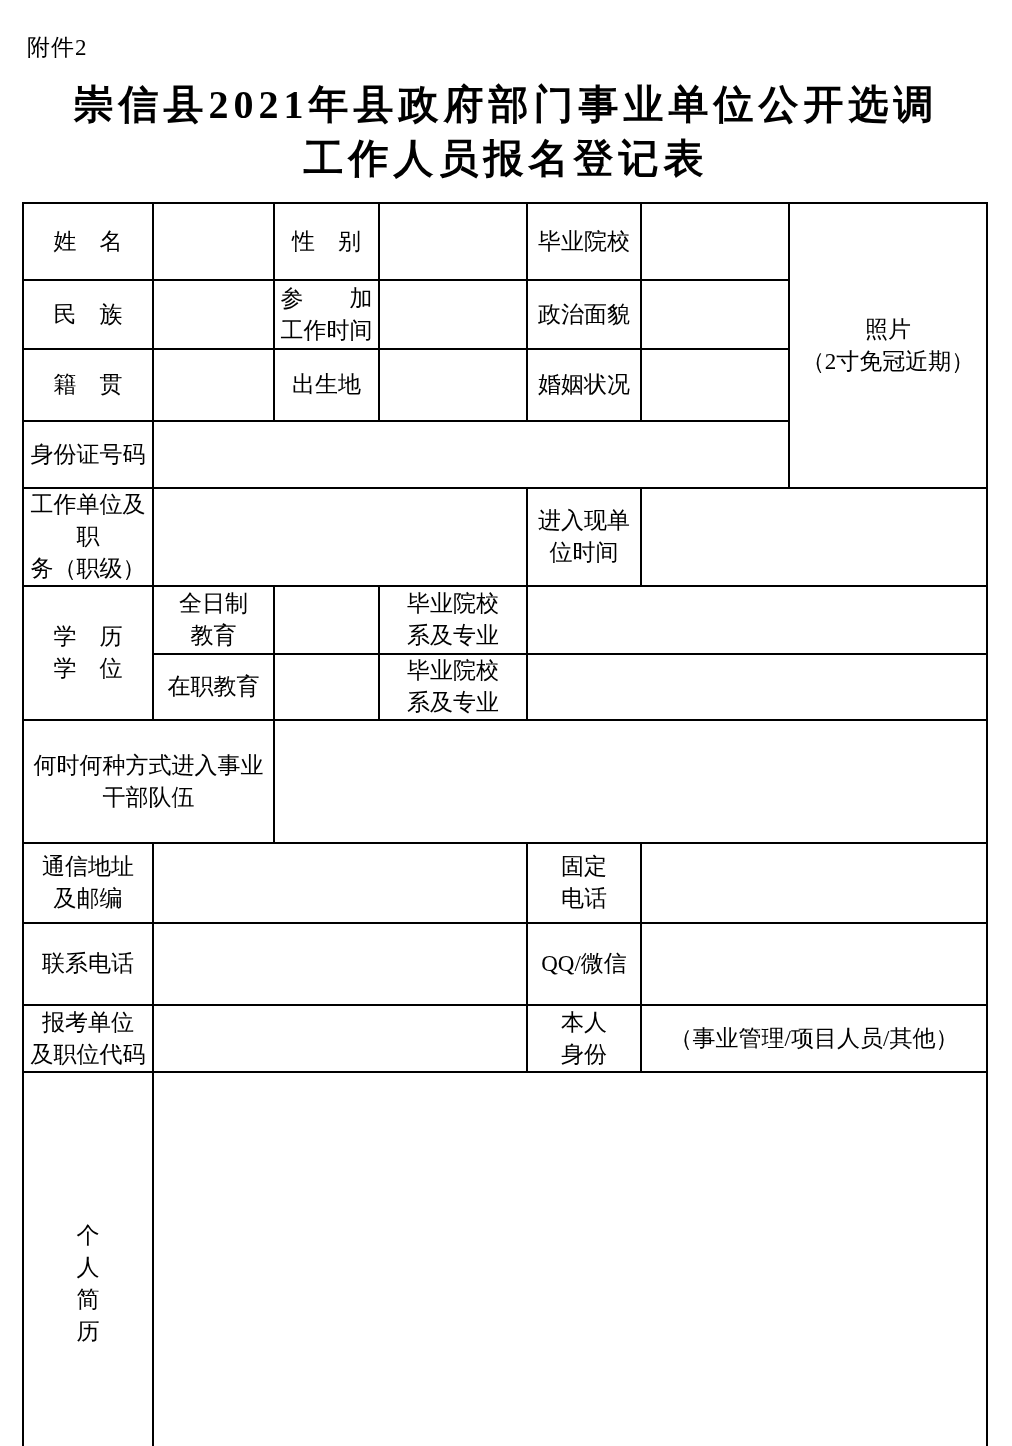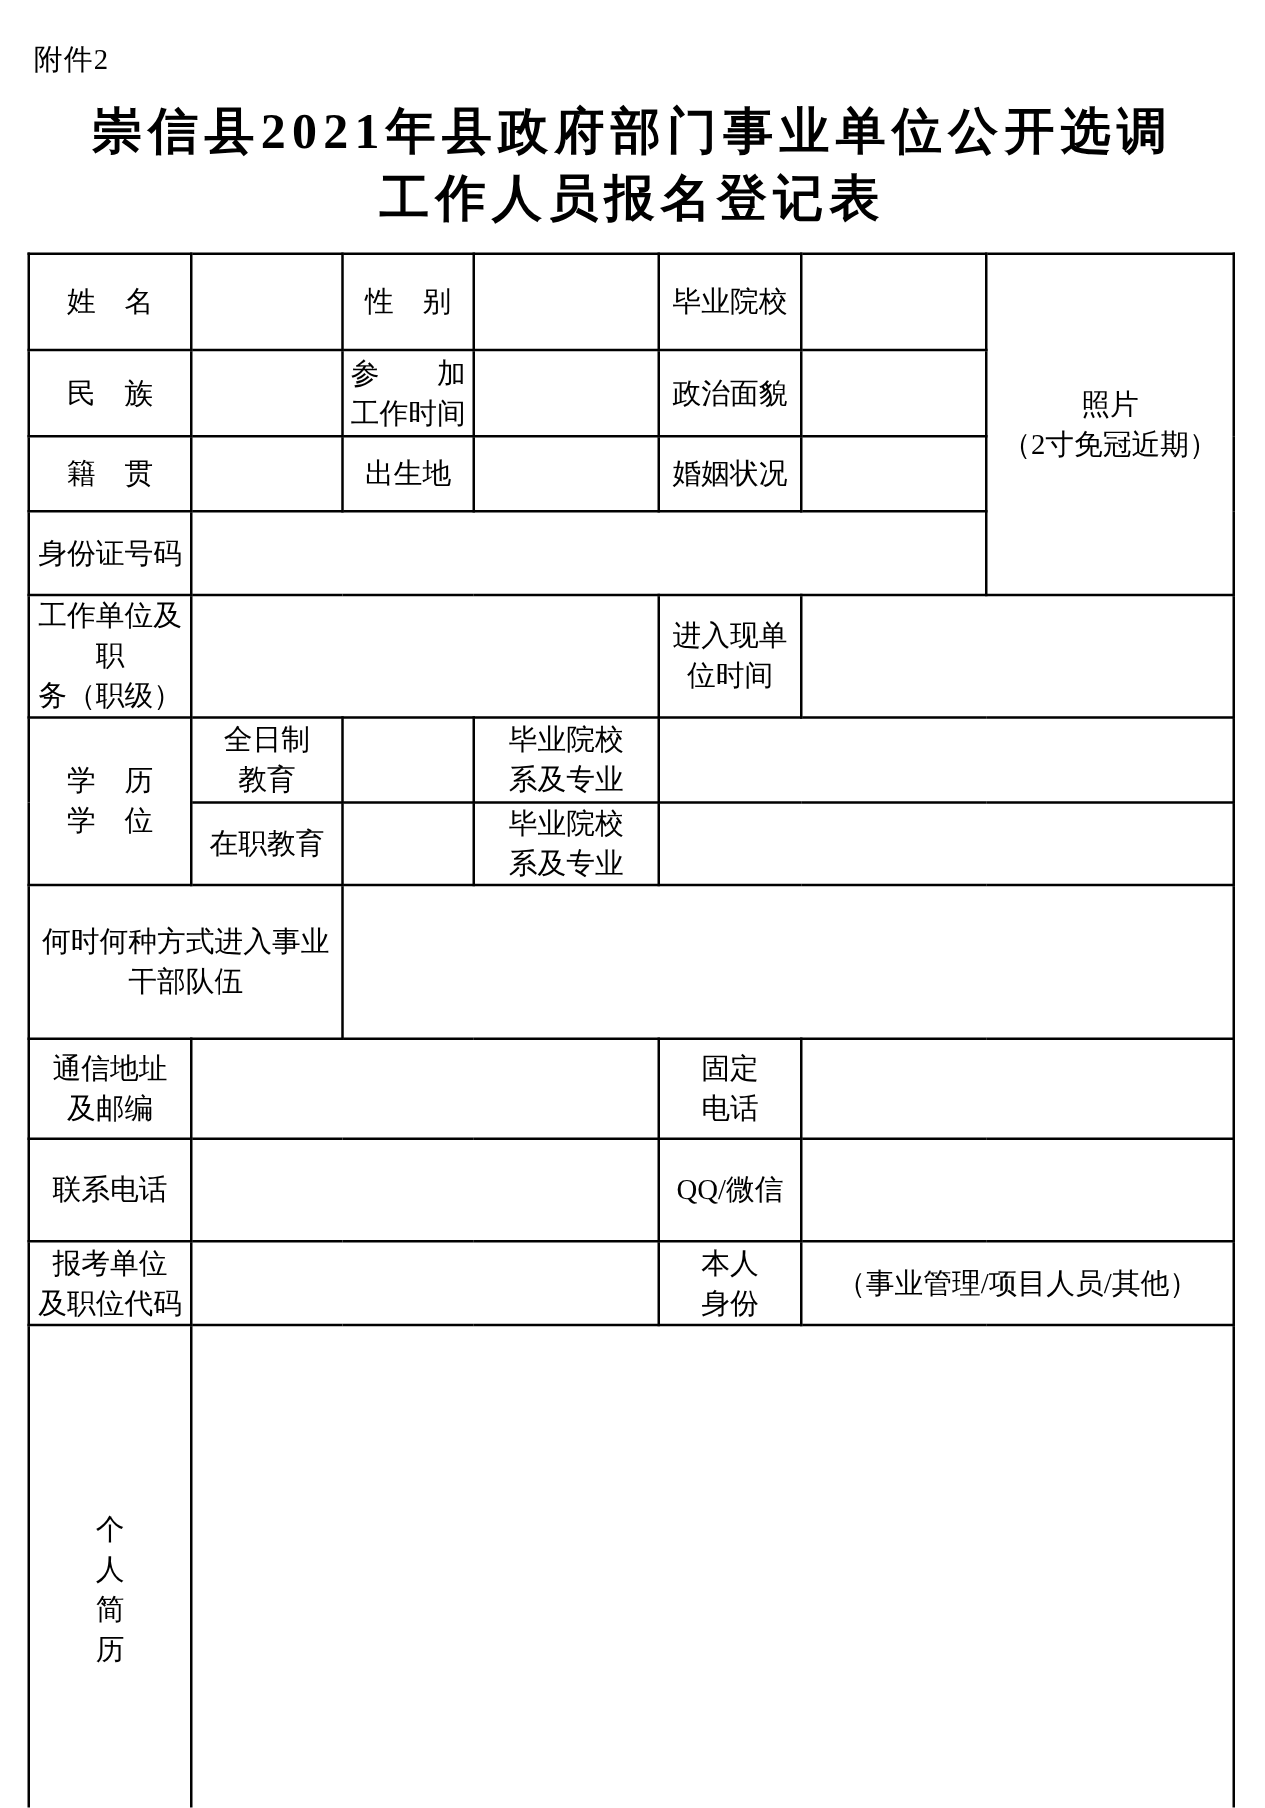--- a/index.html
+++ b/index.html
@@ -99,21 +99,21 @@
     <td></td>
     <td class="left-pad">
       <span class="block">参　　加</span>
       <span class="block">工作时间</span>
     </td>
     <td></td>
     <td>政治面貌</td>
     <td></td>
   </tr>
 
-  <tr style="height:60px">
+  <tr style="height:72px">
     <td>籍　贯</td>
     <td></td>
     <td>出生地</td>
     <td></td>
     <td>婚姻状况</td>
     <td></td>
   </tr>
 
   <tr style="height:67px">
     <td>身份证号码</td>

